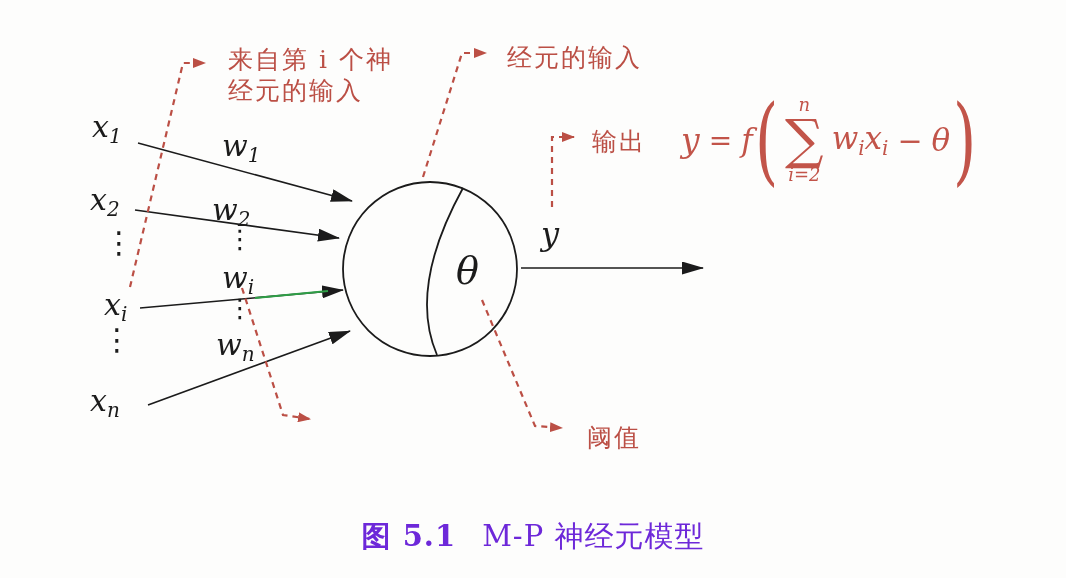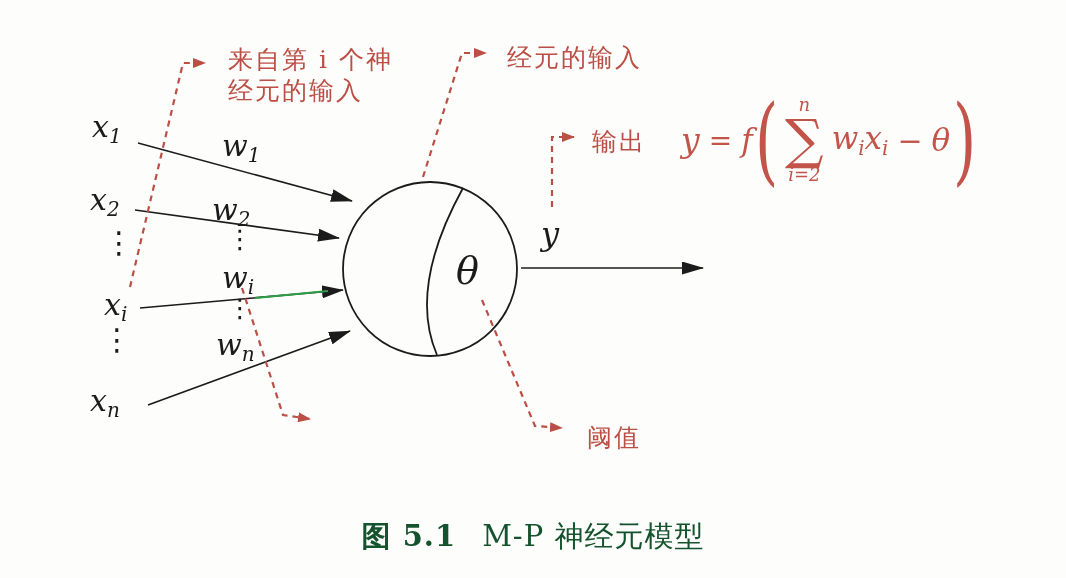--- a/index.html
+++ b/index.html
@@ -61,21 +61,21 @@
   .formula .sumblock .limit{font-style:italic;font-size:18px;line-height:1;}
   .formula .sumblock .sigma{font-size:54px;line-height:0.95;font-style:normal;}
   .formula .terms{font-style:italic;font-size:31px;}
   .formula .terms sub{font-size:20px;vertical-align:-0.28em;}
   .formula .fminus{font-size:30px;margin:0 9px;}
   .formula .ftheta{font-style:italic;font-size:31px;margin-right:4px;}
   .caption{
     position:absolute;z-index:2;
     left:0;right:0;top:517px;
     text-align:center;
-    font-size:29px;color:#14532d;
+    font-size:29px;color:#6d28d9;
     font-family:"DejaVu Serif", serif;
   }
   .caption .cap-prefix{font-weight:bold;letter-spacing:1px;}
   .caption .cap-text{margin-left:26px;letter-spacing:1px;}
 </style>
 </head>
 <body>
 
 <div class="stage">
 

